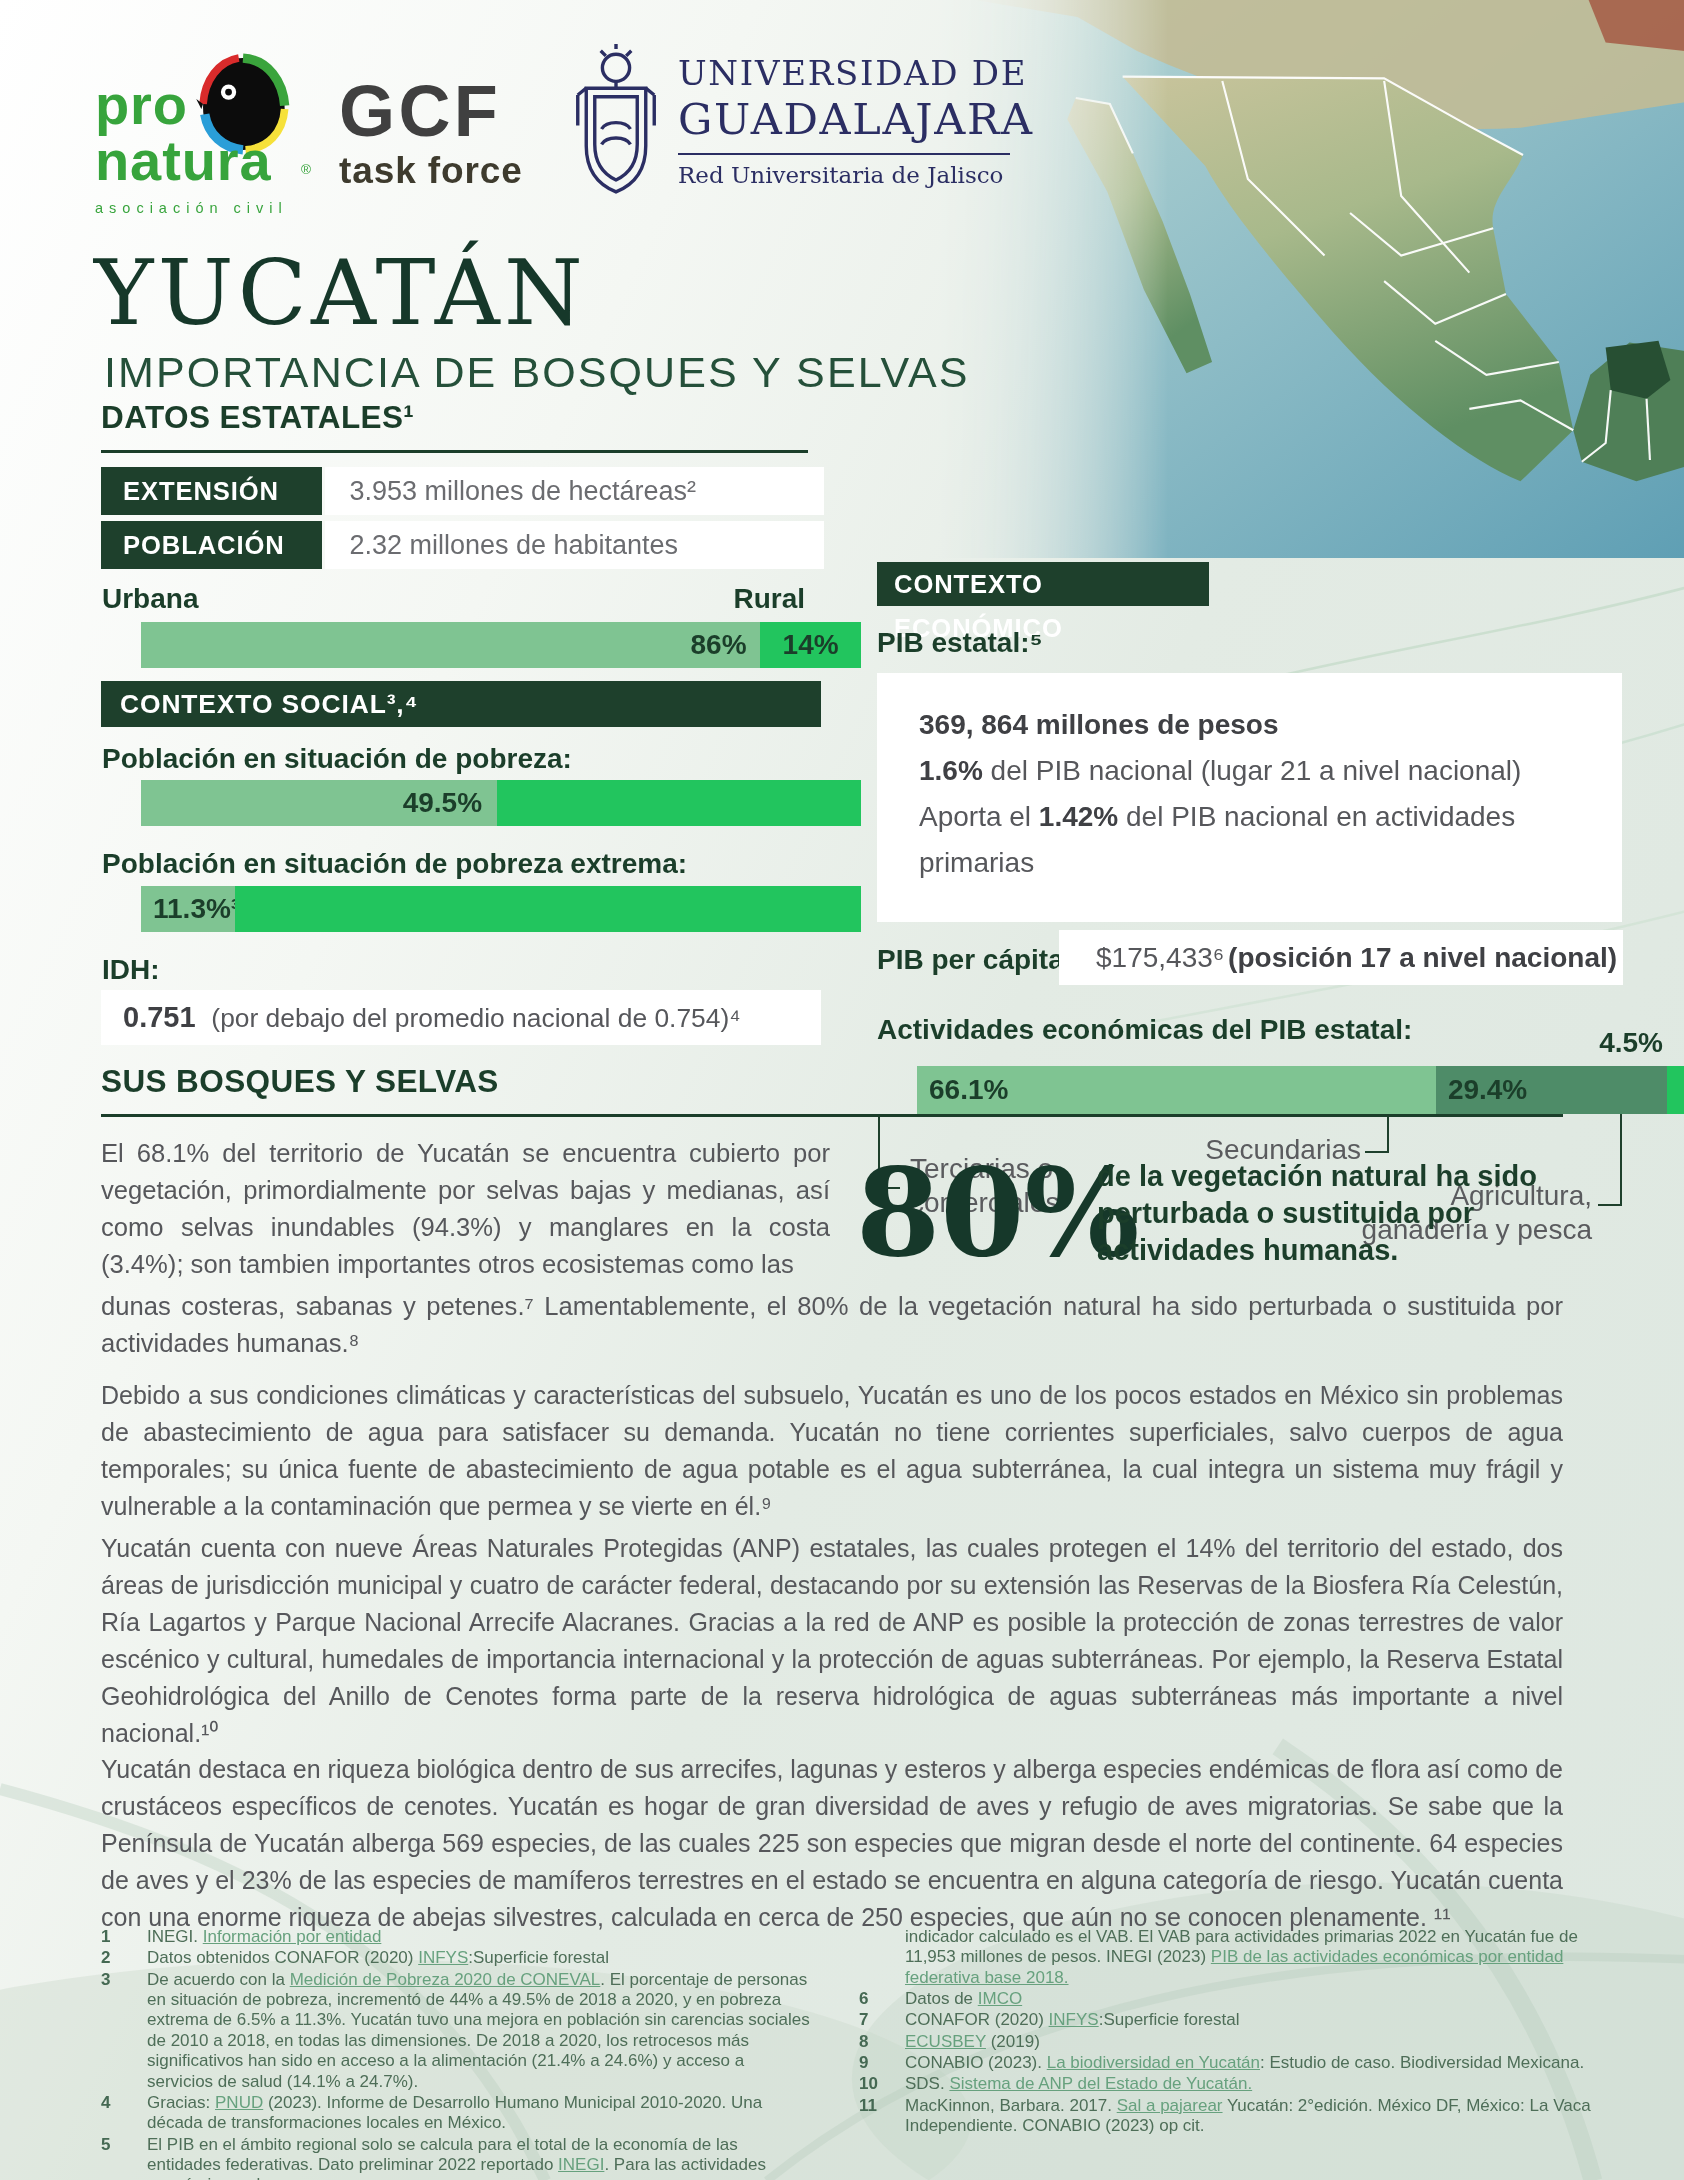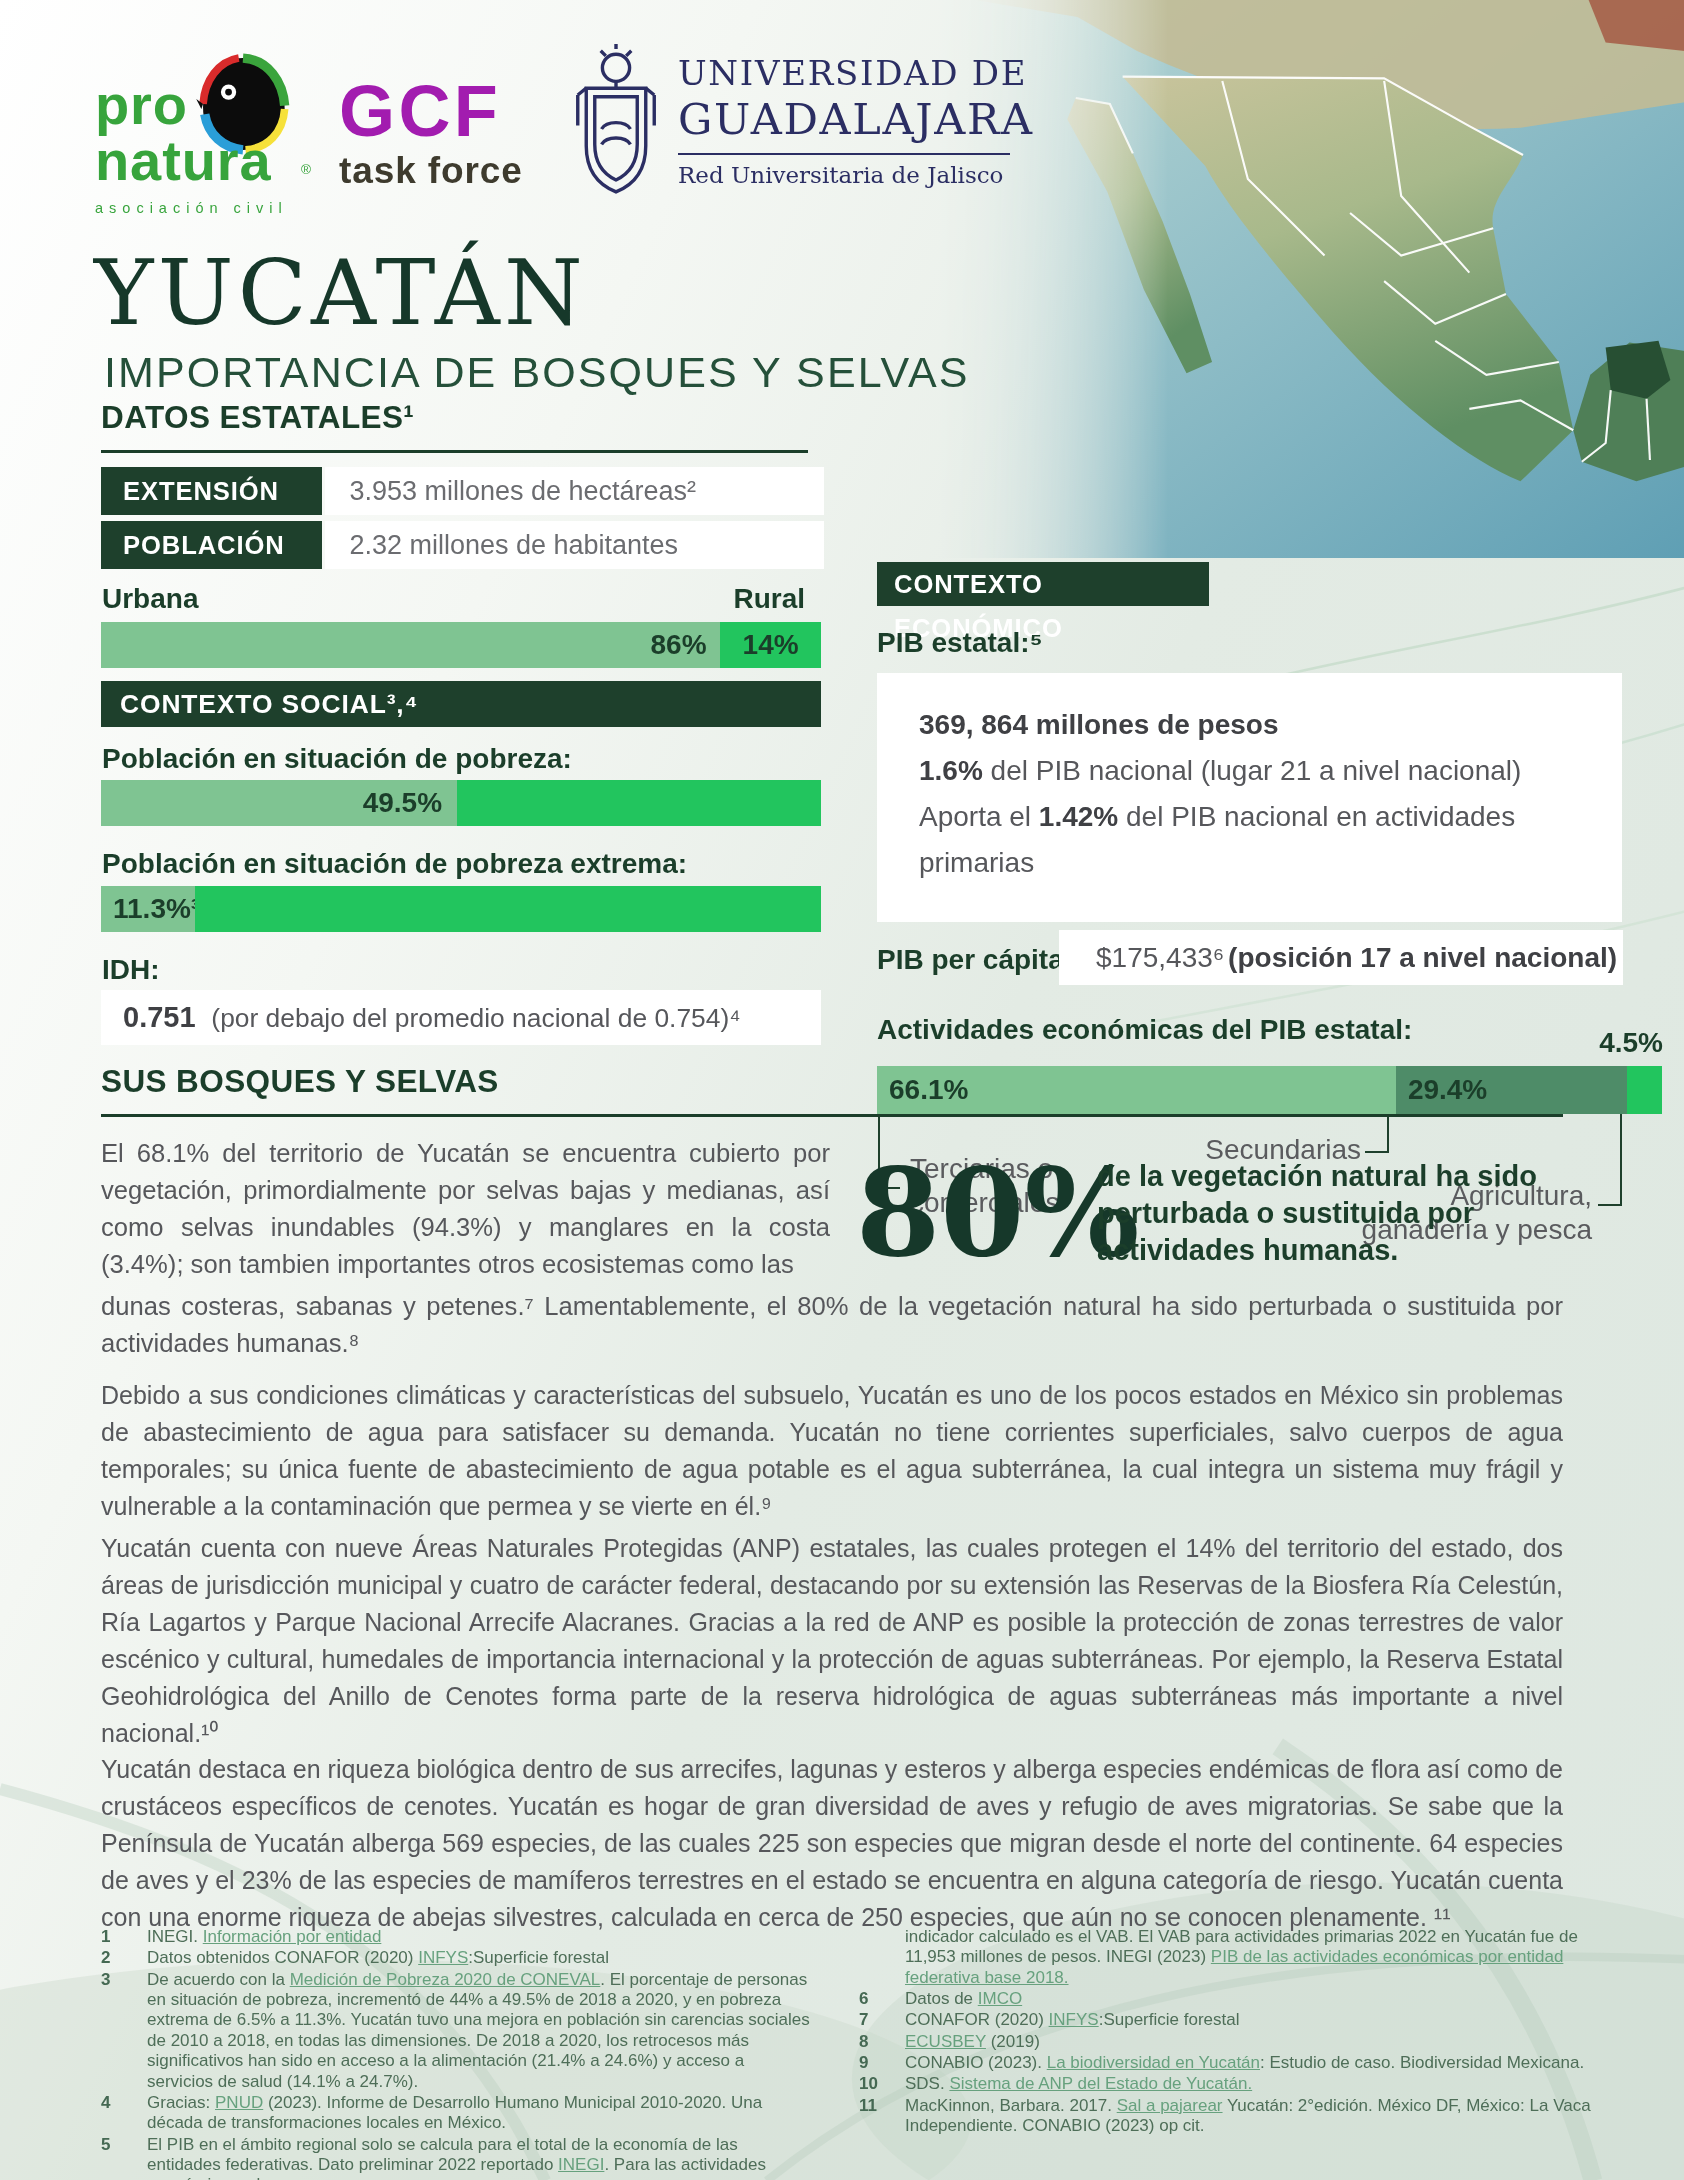--- a/index.html
+++ b/index.html
@@ -6,37 +6,37 @@
   body{width:1685px;height:2181px;position:relative;overflow:hidden;
        font-family:"Liberation Sans",sans-serif;background:#eef2ee;}
   .abs{position:absolute;}
   
   .bg-base{left:0;top:0;width:1685px;height:2181px;
     background:linear-gradient(115deg,#ffffff 0%,#f4f7f3 28%,#e3ebe4 55%,#dde7e0 100%);}
   .bg-deco{pointer-events:none;}
   
   .pron-txt{color:#37a43c;font-weight:bold;line-height:0.92;font-size:56px;letter-spacing:0.9px;}
   .pron-tag{color:#37a43c;font-size:14.5px;letter-spacing:6px;margin-top:12px;}
-  .gcf-acr{color:#a21caf;font-weight:bold;font-size:72px;letter-spacing:3.4px;line-height:1;}
+  .gcf-acr{color:#404040;font-weight:bold;font-size:72px;letter-spacing:3.4px;line-height:1;}
   .gcf-tag{color:#3e3b2e;font-weight:bold;font-size:37px;letter-spacing:0.9px;margin-top:3.4px;}
   .udg-l1{font-family:"DejaVu Serif",serif;color:#2b2e63;font-size:34px;letter-spacing:1.7px;}
   .udg-l2{font-family:"DejaVu Serif",serif;color:#2b2e63;font-size:43px;letter-spacing:1.7px;margin-top:1.7px;}
   .udg-rule{height:2.6px;background:#2b2e63;margin:8.5px 0 6.8px 0;width:332px;}
   .udg-tag{font-family:"DejaVu Serif",serif;color:#2b2e63;font-size:23px;}
   
   .main-title{font-family:"DejaVu Serif",serif;color:#16382a;font-size:90px;letter-spacing:4.3px;}
   .sub-title{color:#25503a;font-size:43px;letter-spacing:2.1px;}
   .sec-h{color:#1b3e2a;font-weight:bold;font-size:31.5px;letter-spacing:0.4px;}
   .sec-rule{background:#1b3e2a;height:2.6px;}
   
   .row-label{background:#1e402c;color:#ffffff;font-weight:bold;font-size:25.6px;
     letter-spacing:0.9px;line-height:48px;padding-left:22px;width:199px;height:48px;}
   .row-value{background:#ffffff;color:#6b6c70;font-size:27px;line-height:48px;
     padding-left:24px;width:475px;height:48px;}
-  .bar{height:46px;display:flex;}
+  .bar{height:46px;display:flex;margin-left:40px;}
   .bar .seg{height:100%;}
   .seg-green{background:#7fc492;}
   .seg-tan{background:#22c55e;}
   .seg-mid{background:#4e8c68;}
   .bar-pct{color:#1b3e2a;font-weight:bold;font-size:28px;line-height:46px;}
   .mini-h{color:#1b3e2a;font-weight:bold;font-size:28px;}
   .dark-band{background:#1e402c;color:#ffffff;font-weight:bold;font-size:26.4px;
     letter-spacing:0.9px;}
   .white-box{background:#ffffff;}
   .gray-t{color:#56575b;}

